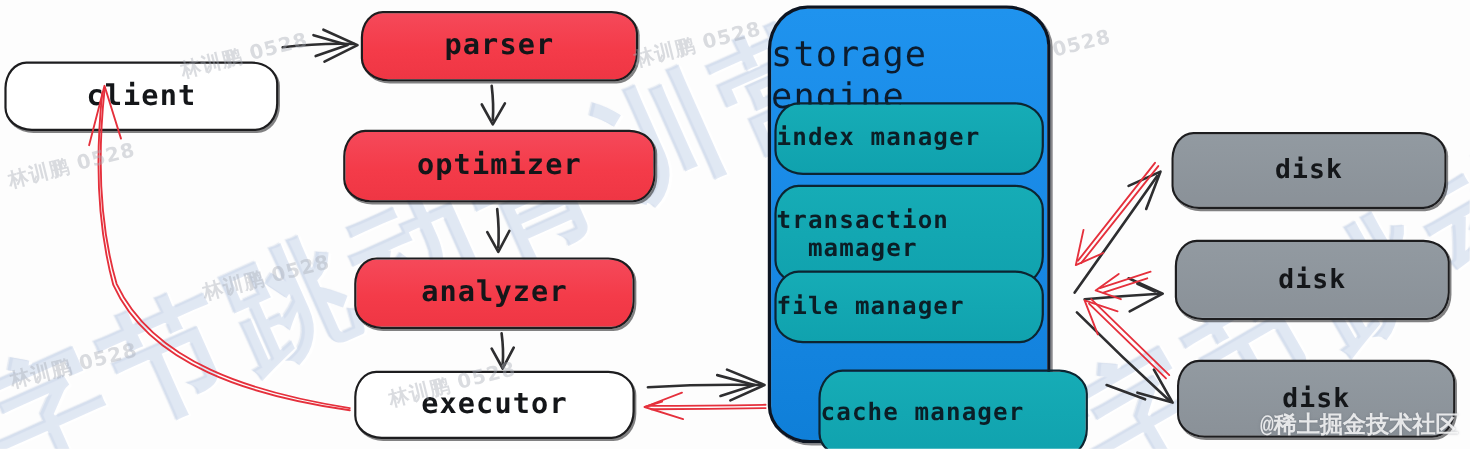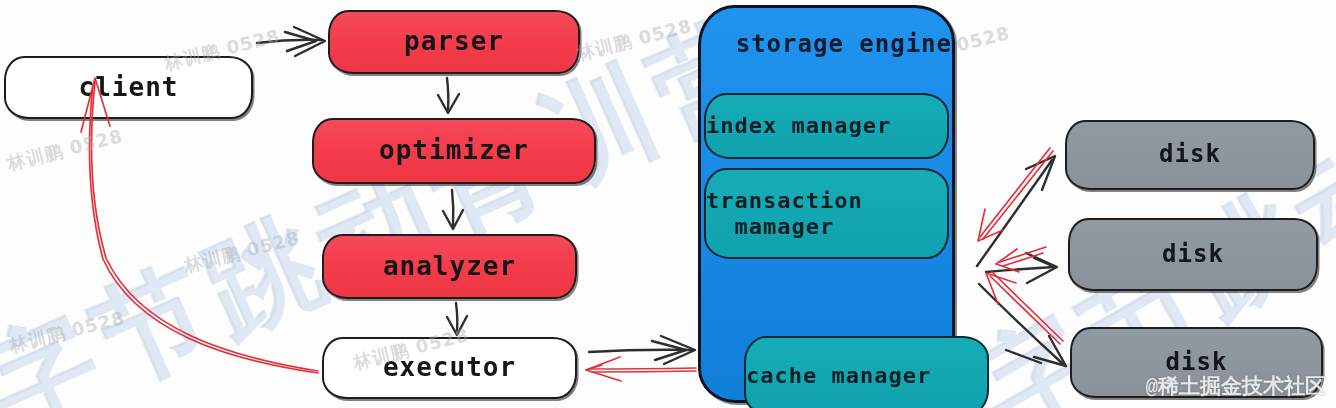--- a/index.html
+++ b/index.html
@@ -53,21 +53,21 @@
   #engine{
     position:absolute;z-index:2;box-sizing:border-box;
     left:698px;top:5px;width:257px;height:398px;
     background:linear-gradient(180deg,#1f93ee 0%,#1787e4 60%,#0f7fd8 100%);
     border:3px solid #0d1522;
     border-radius:36px 40px 34px 38px / 40px 36px 38px 34px;
     box-shadow:2px 2px 0 rgba(20,20,25,0.5);
   }
   #engine .engine-title{
     position:absolute;top:22px;left:0;width:100%;
-    text-align:right;font-size:24px;font-weight:bold;color:#0c1c2e;letter-spacing:1px;
+    text-align:left;font-size:32px;font-weight:normal;color:#0c1c2e;letter-spacing:1px;
   }
   .engine-sub{
     position:absolute;left:3px;width:245px;box-sizing:border-box;z-index:2;
     display:flex;align-items:center;justify-content:flex-start;
     background:linear-gradient(180deg,#16acb6 0%,#10a2ae 100%);
     border:2.6px solid #0c2531;
     border-radius:22px 26px 22px 26px / 26px 22px 26px 22px;
     font-weight:bold;color:#0b1e26;
   }
   .engine-sub .lbl{font-size:22px;}
@@ -105,20 +105,23 @@
 
   <div id="engine">
     <div class="engine-title">storage engine</div>
     <div class="engine-sub" style="top:85px;height:66px;">
       <span class="lbl">index manager</span>
     </div>
     <div class="engine-sub" style="top:160px;height:91px;">
       <span class="lbl">transaction
 mamager</span>
     </div>
+    <div class="engine-sub" style="top:238px;height:66px;">
+      <span class="lbl">file manager</span>
+    </div>
     <div class="engine-sub" style="top:328px;height:80px;margin-left:40px;">
       <span class="lbl">cache manager</span>
     </div>
   </div>
 
   <div class="box gray-box rr" style="left:1065px;top:120px;width:250px;height:70px;">
     <span class="lbl" style="font-size:24px;">disk</span>
   </div>
   <div class="box gray-box rr" style="left:1068px;top:218px;width:250px;height:73px;">
     <span class="lbl" style="font-size:24px;">disk</span>

